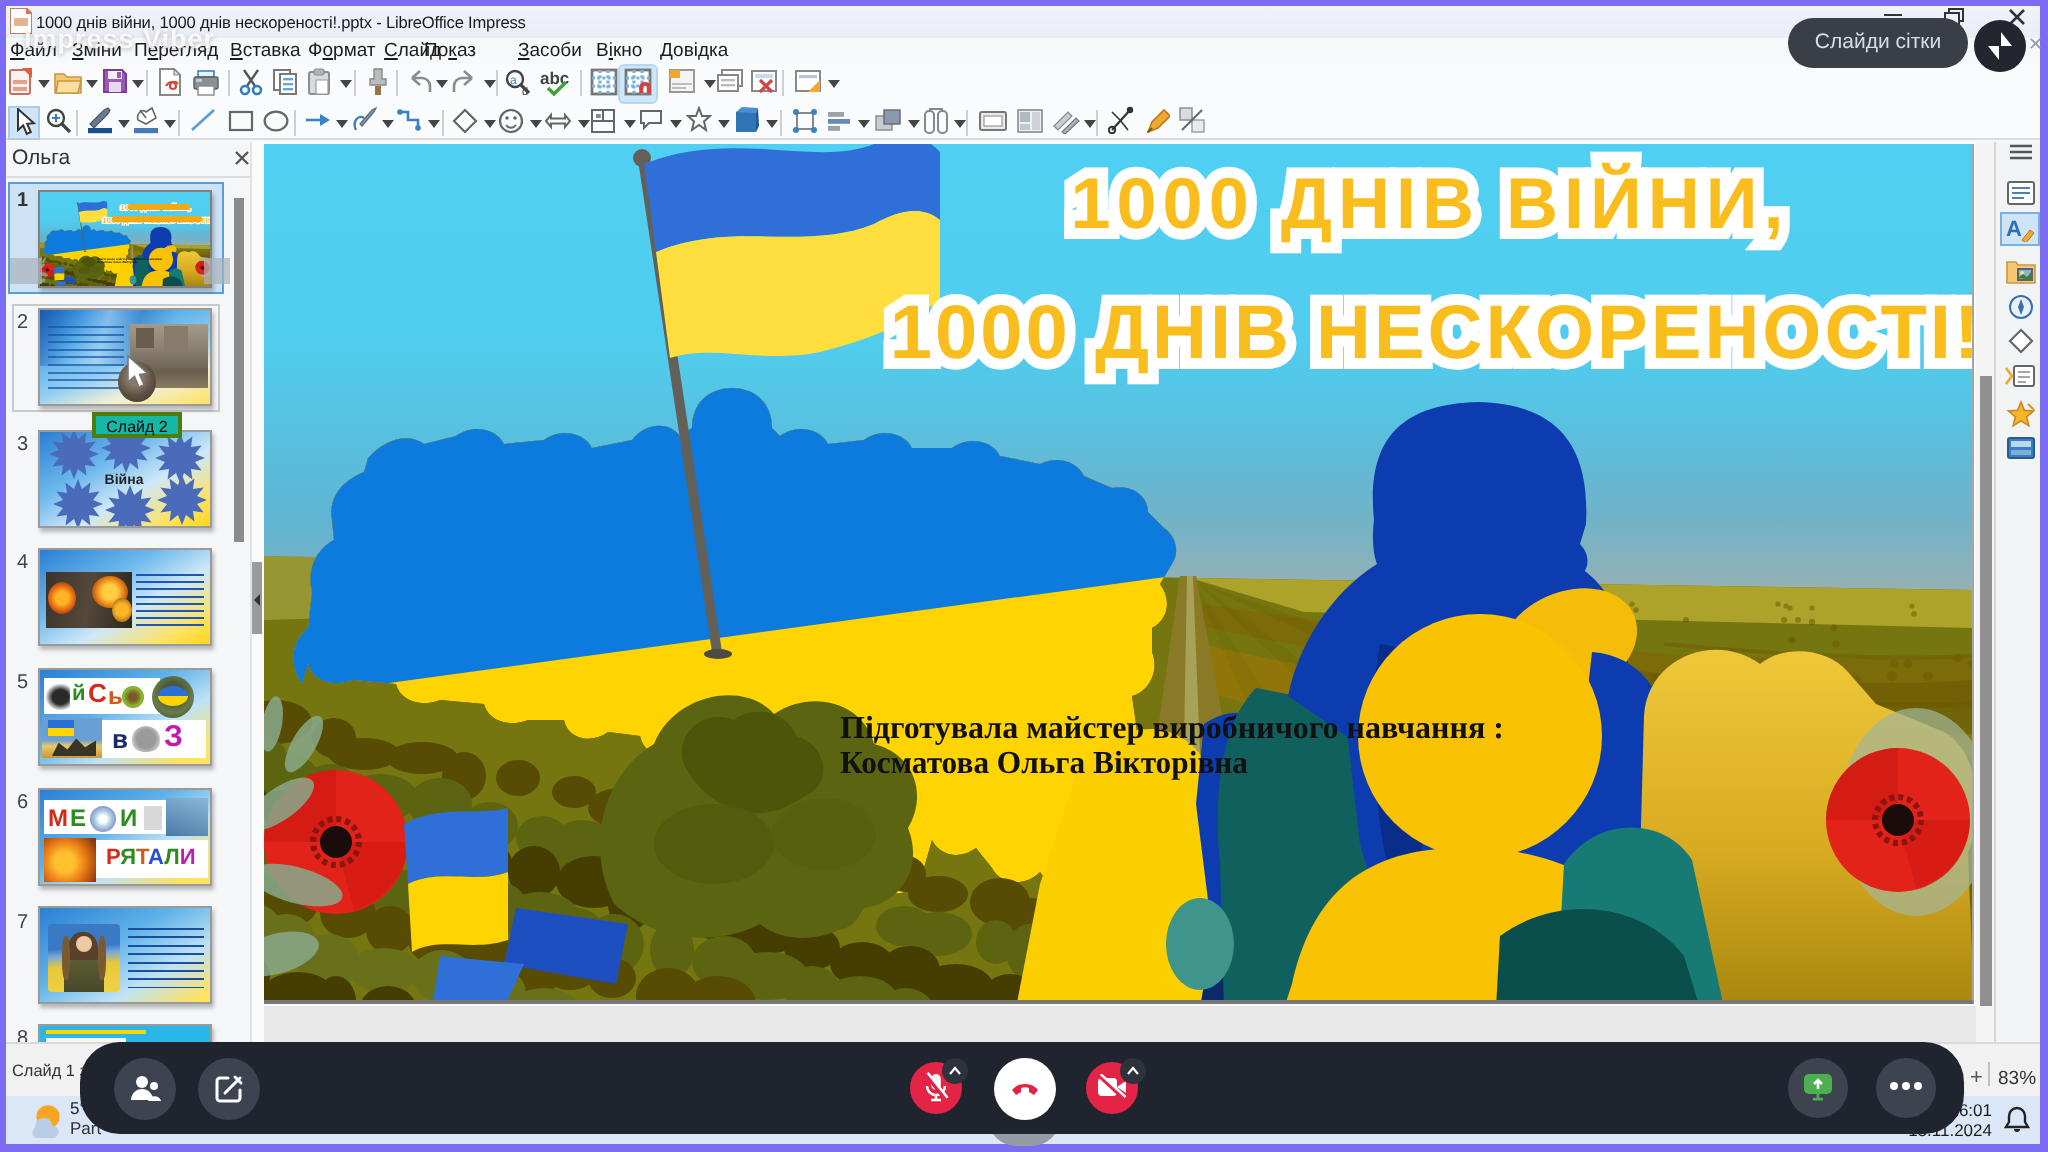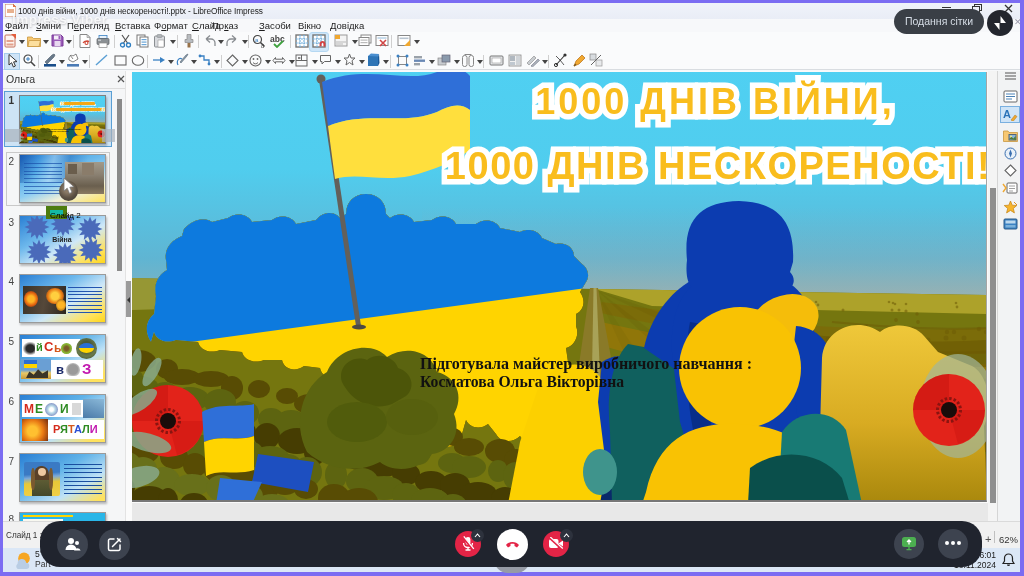--- a/index.html
+++ b/index.html
@@ -410,21 +410,21 @@
   <div class="abs" style="left:44px;top:10px;width:38px;height:30px;background:repeating-linear-gradient(#1a4fa0 0px,#1a4fa0 1px,transparent 1px,transparent 4.2px)"></div>
 </div>
 
 <div class="snum" style="left:0px;top:514px">8</div>
 <div class="mini" style="left:19px;top:512px;height:40px;background:#29b6e8">
   <div class="abs" style="left:3px;top:2px;width:50px;height:2px;background:#ffd400"></div>
   <div class="abs" style="left:3px;top:6px;width:40px;height:2px;background:#f8f8f0"></div>
   <div class="abs" style="left:3px;top:10px;width:46px;height:2px;background:#ffd400"></div>
 </div>
 
-<div class="abs" style="left:46px;top:206px;width:21px;height:13px;background:#14b8a6;border:4px solid #4d7c0f;font-size:8px;white-space:nowrap;color:#000;text-align:center;line-height:12px;z-index:50">Слайд 2</div>
+<div class="abs" style="left:46px;top:206px;width:45px;height:13px;background:#14b8a6;border:2px solid #4d7c0f;font-size:8px;white-space:nowrap;color:#000;text-align:center;line-height:12px;z-index:50">Слайд 2</div>
 
 <div class="abs" style="left:132px;top:71px;width:856px;height:450px;background:#fafafa"></div>
 <div class="abs" style="left:132px;top:503px;width:856px;height:18px;background:#e8e8e8"></div>
 
 <div class="abs" id="slide" style="left:131.5px;top:71.5px;width:855px;height:430px;overflow:hidden;border-bottom:2px solid #777;border-right:1px solid #a5a5a5">
 <svg width="855" height="430" viewBox="0 50 855 430">
 <defs>
 <linearGradient id="sky" x1="0" y1="0" x2="0" y2="1">
  <stop offset="0" stop-color="#4fd1f4"></stop>
           <stop offset="0.5" stop-color="#50cdee"></stop>
@@ -758,21 +758,21 @@
 <svg class="ic" style="left:1003px;top:218px" width="15" height="12" viewBox="0 0 15 12">
     <rect x="1" y="1" width="13" height="10" rx="1" fill="#3a81c3" stroke="#2a5a8a"></rect>
     <rect x="2.5" y="2.5" width="10" height="3" fill="#bcd8ee"></rect>
     <rect x="2.5" y="7" width="10" height="2.5" fill="#7ab0da"></rect>
   </svg>
 
 <div class="abs" style="left:2px;top:521px;width:1020px;height:27px;background:#f1f1f1;border-top:1px solid #dadada"></div>
 <div class="abs" style="left:6px;top:531px;font-size:8.2px;color:#333">Слайд 1 з 8</div>
 <div class="abs" style="left:985px;top:533px;font-size:11px;color:#555">+</div>
 <div class="abs" style="left:994px;top:531px;width:1px;height:12px;background:#c0c0c0"></div>
-<div class="abs" style="left:999px;top:534px;font-size:9.5px;color:#333">62%</div>
+<div class="abs" style="left:999px;top:534px;font-size:9.5px;color:#333">83%</div>
 
 <div class="abs" style="left:0;top:548px;width:1024px;height:25px;background:#dbe7f6"></div>
 <svg class="abs" style="left:14px;top:551px" width="20" height="18" viewBox="0 0 18 17">
     <circle cx="9" cy="7" r="5.5" fill="#f6a623"></circle>
     <path d="M3,12 a4,4 0 0 1 8,-1 a3,3 0 0 1 3,3 a3,3 0 0 1 -3,3 h-8 a3,3 0 0 1 0,-5" fill="#b9cde4"></path>
   </svg>
 <div class="abs" style="left:35px;top:549px;font-size:8.5px;color:#222">5°</div>
 <div class="abs" style="left:35px;top:559px;font-size:8.5px;color:#333">Part</div>
 <div class="abs" style="left:940px;top:550px;width:56px;text-align:right;font-size:8.5px;color:#1a1a1a">16:01</div>
 <div class="abs" style="left:940px;top:560px;width:56px;text-align:right;font-size:8.5px;color:#1a1a1a">18.11.2024</div>
@@ -781,21 +781,21 @@
     <path d="M5,11.5 a1.5,1.5 0 0 0 3,0" fill="#222"></path>
   </svg>
 
 <div class="abs" style="left:0;top:0;width:1024px;height:3px;background:#7b6cf2"></div>
 <div class="abs" style="left:0;top:0;width:2.5px;height:576px;background:#7b6cf2"></div>
 <div class="abs" style="left:1020px;top:0;width:4px;height:576px;background:#7b6cf2"></div>
 <div class="abs" style="left:0;top:572px;width:1024px;height:4px;background:#7b6cf2"></div>
 
 <div class="abs" style="left:12px;top:12px;font-size:13.5px;font-weight:bold;color:rgba(255,255,255,0.82);letter-spacing:0.5px;text-shadow:0 1px 2px rgba(80,80,90,0.35)">Impress Viber</div>
 
-<div class="abs" style="left:894px;top:9px;width:90px;height:25px;background:#3a3f46;border-radius:13px;color:#d6dde6;font-size:10.5px;text-align:center;line-height:25px">Подання сітки</div>
+<div class="abs" style="left:894px;top:9px;width:90px;height:25px;background:#3a3f46;border-radius:13px;color:#d6dde6;font-size:10.5px;text-align:center;line-height:25px">Слайди сітки</div>
 <div class="abs" style="left:987px;top:10px;width:26px;height:26px;background:#23262e;border-radius:50%"></div>
 <svg class="abs" style="left:992px;top:15px" width="16" height="16" viewBox="0 0 16 16">
     <path d="M8.5,1 L14,8 L8.5,8 Z" fill="#fff"></path>
     <path d="M7.5,15 L2,8 L7.5,8 Z" fill="#fff"></path>
   </svg>
 <div class="abs" style="left:1014px;top:17px;font-size:9px;color:#99a">✕</div>
 
 <div class="abs" style="left:494px;top:558px;width:36px;height:15px;background:#969ba6;border-radius:0 0 14px 14px"></div>
 <div class="abs" id="callbar" style="left:40px;top:521px;width:942px;height:46px;background:#20242e;border-radius:20px"></div>
 

